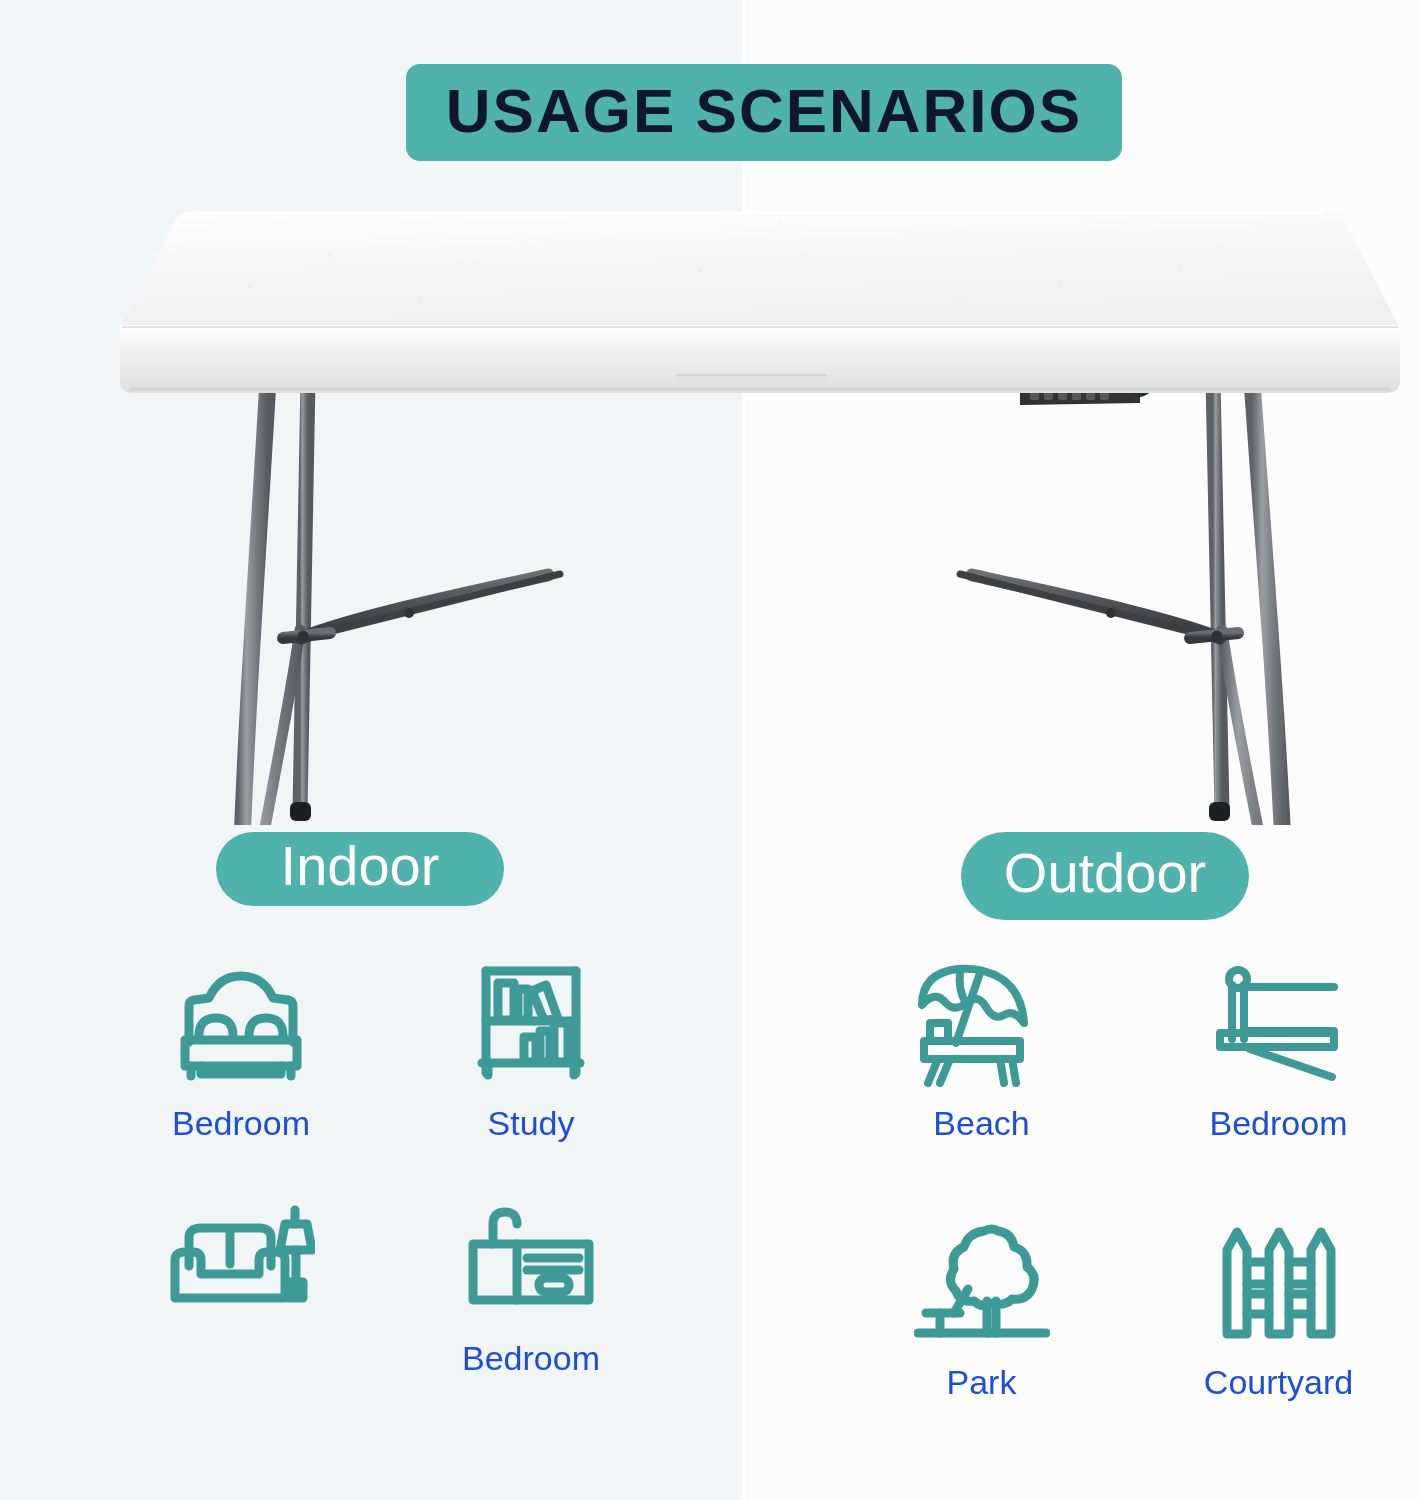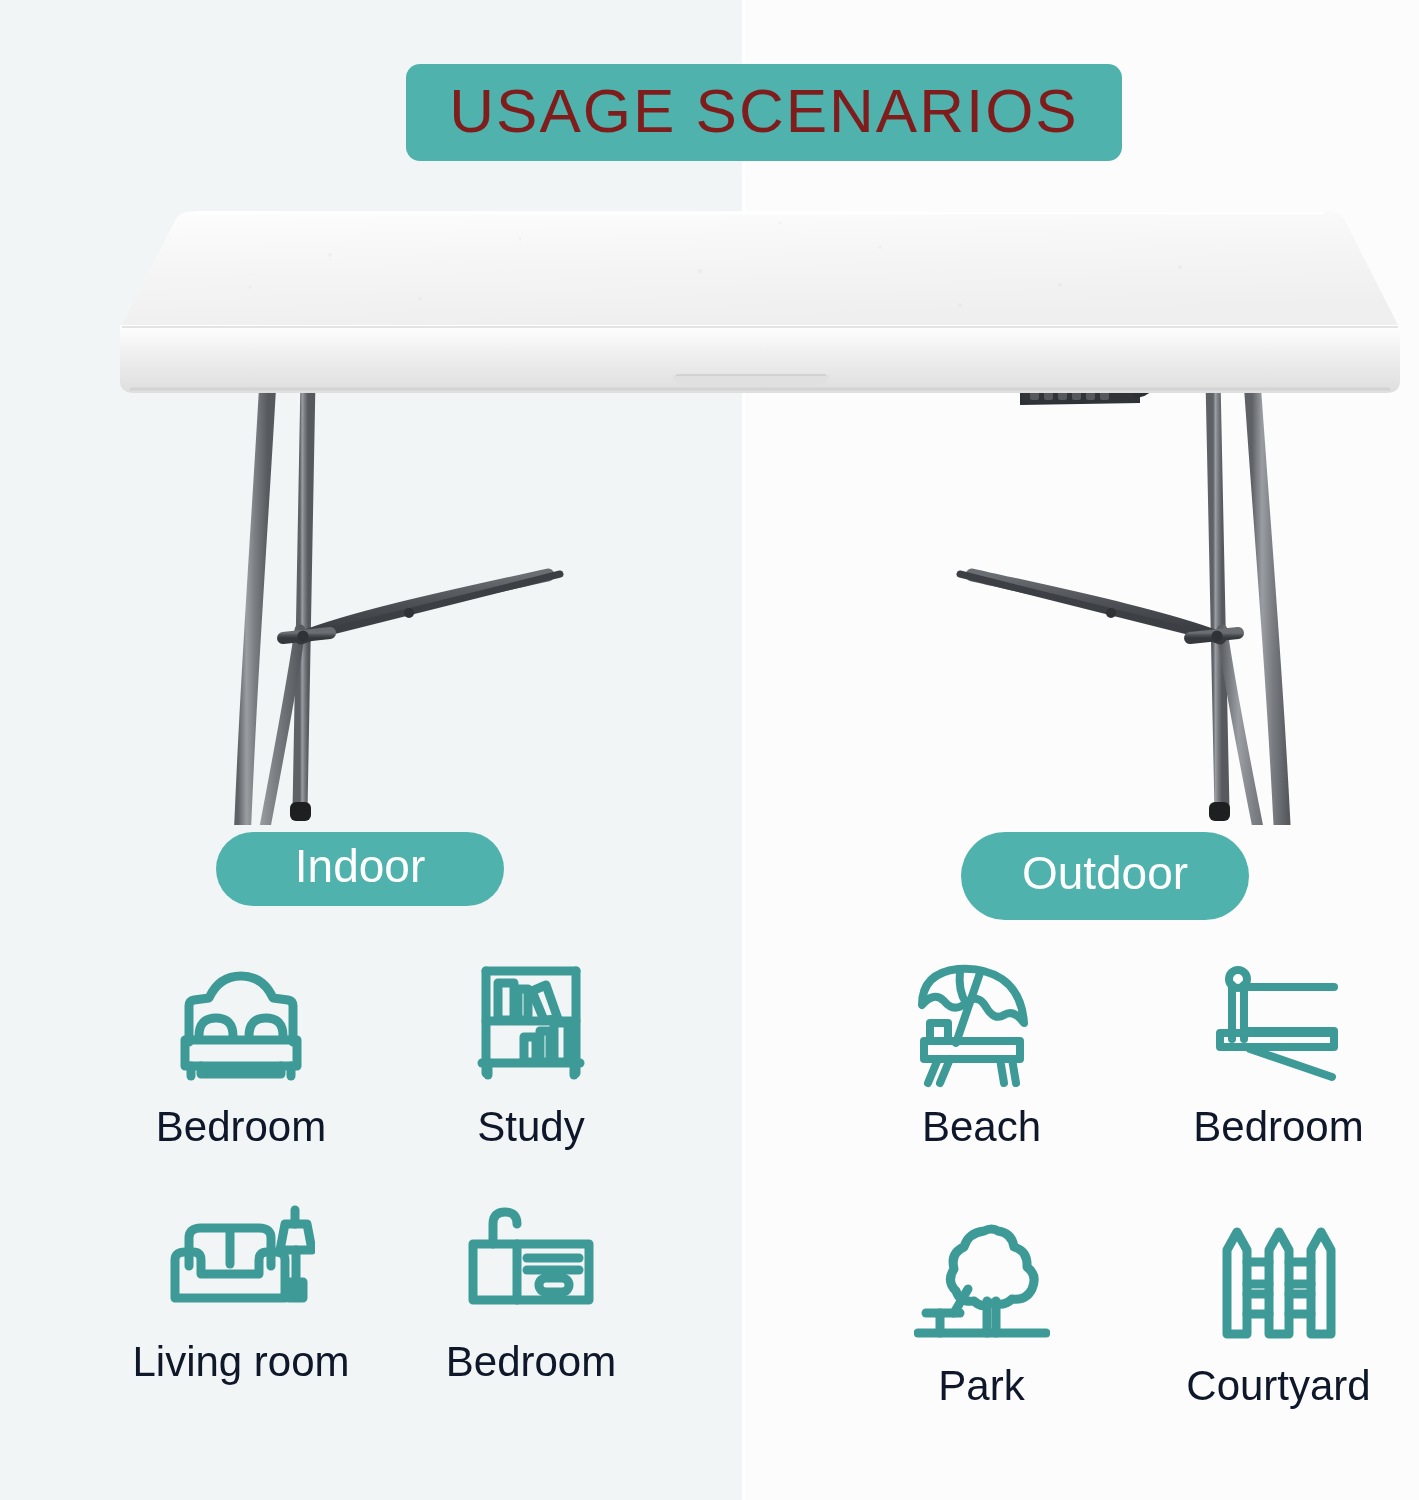--- a/index.html
+++ b/index.html
@@ -47,24 +47,24 @@
     width: 716px;
     height: 97px;
     background: #4FB2AD;
     border-radius: 14px;
     display: flex;
     align-items: center;
     justify-content: center;
     z-index: 5;
   }
   .title-banner .title-text {
-    color: #7f1d1d;
+    color: #0f172a;
     font-size: 62px;
     letter-spacing: 2px;
-    font-weight: 400;
+    font-weight: 700;
     line-height: 1;
     white-space: nowrap;
     padding-bottom: 4px;
   }
 
   
   .table-photo {
     position: absolute;
     left: 0; top: 175px;
     width: 1419px; height: 650px;
@@ -88,21 +88,21 @@
     height: 74px;
   }
   .pill-outdoor {
     left: 961px;
     top: 832px;
     width: 288px;
     height: 88px;
   }
   .pill .pill-text {
     color: #ffffff;
-    font-size: 46px;
+    font-size: 56px;
     font-weight: 400;
     line-height: 1;
     padding-bottom: 6px;
     white-space: nowrap;
   }
 
   
   .icon-grid {
     position: absolute;
     display: grid;
@@ -130,22 +130,22 @@
     justify-content: flex-start;
   }
   .icon-art {
     height: 130px;
     display: flex;
     align-items: center;
     justify-content: center;
   }
   .icon-label {
     margin-top: 16px;
-    font-size: 42px;
-    color: #0f172a;
+    font-size: 34px;
+    color: #1d4ed8;
     font-weight: 400;
     line-height: 1;
     white-space: nowrap;
   }
 </style>
 </head>
 <body>
 
 <div id="page">
 
@@ -321,21 +321,20 @@
 
           <path d="M8 96 L8 58 Q8 50 18 50 L26 50 Q34 50 34 58 L34 72 L92 72 L92 58 Q92 50 100 50 L108 50 Q118 50 118 58 L118 96 Z"></path>
 
           <path d="M128 8 L128 22"></path>
           <path d="M118 22 L140 22 L145 48 L113 48 Z"></path>
           <path d="M129 48 L129 80"></path>
           <path d="M122 80 L136 80 L136 96 L122 96 Z"></path>
           <path d="M127 82 L131 82 L131 92 L127 92 Z"></path>
         </svg>
       </div>
-      <div class="icon-label">Living room</div>
     </div>
 
     <div class="icon-cell">
       <div class="icon-art">
         <svg width="132" height="116" viewBox="0 0 132 116" fill="none" stroke="#3E9A97" stroke-width="9" stroke-linecap="round" stroke-linejoin="round">
 
           <path d="M28 42 L28 22 Q28 10 40 10 Q52 10 52 22"></path>
 
           <path d="M8 42 L124 42 L124 98 L8 98 Z"></path>
 

